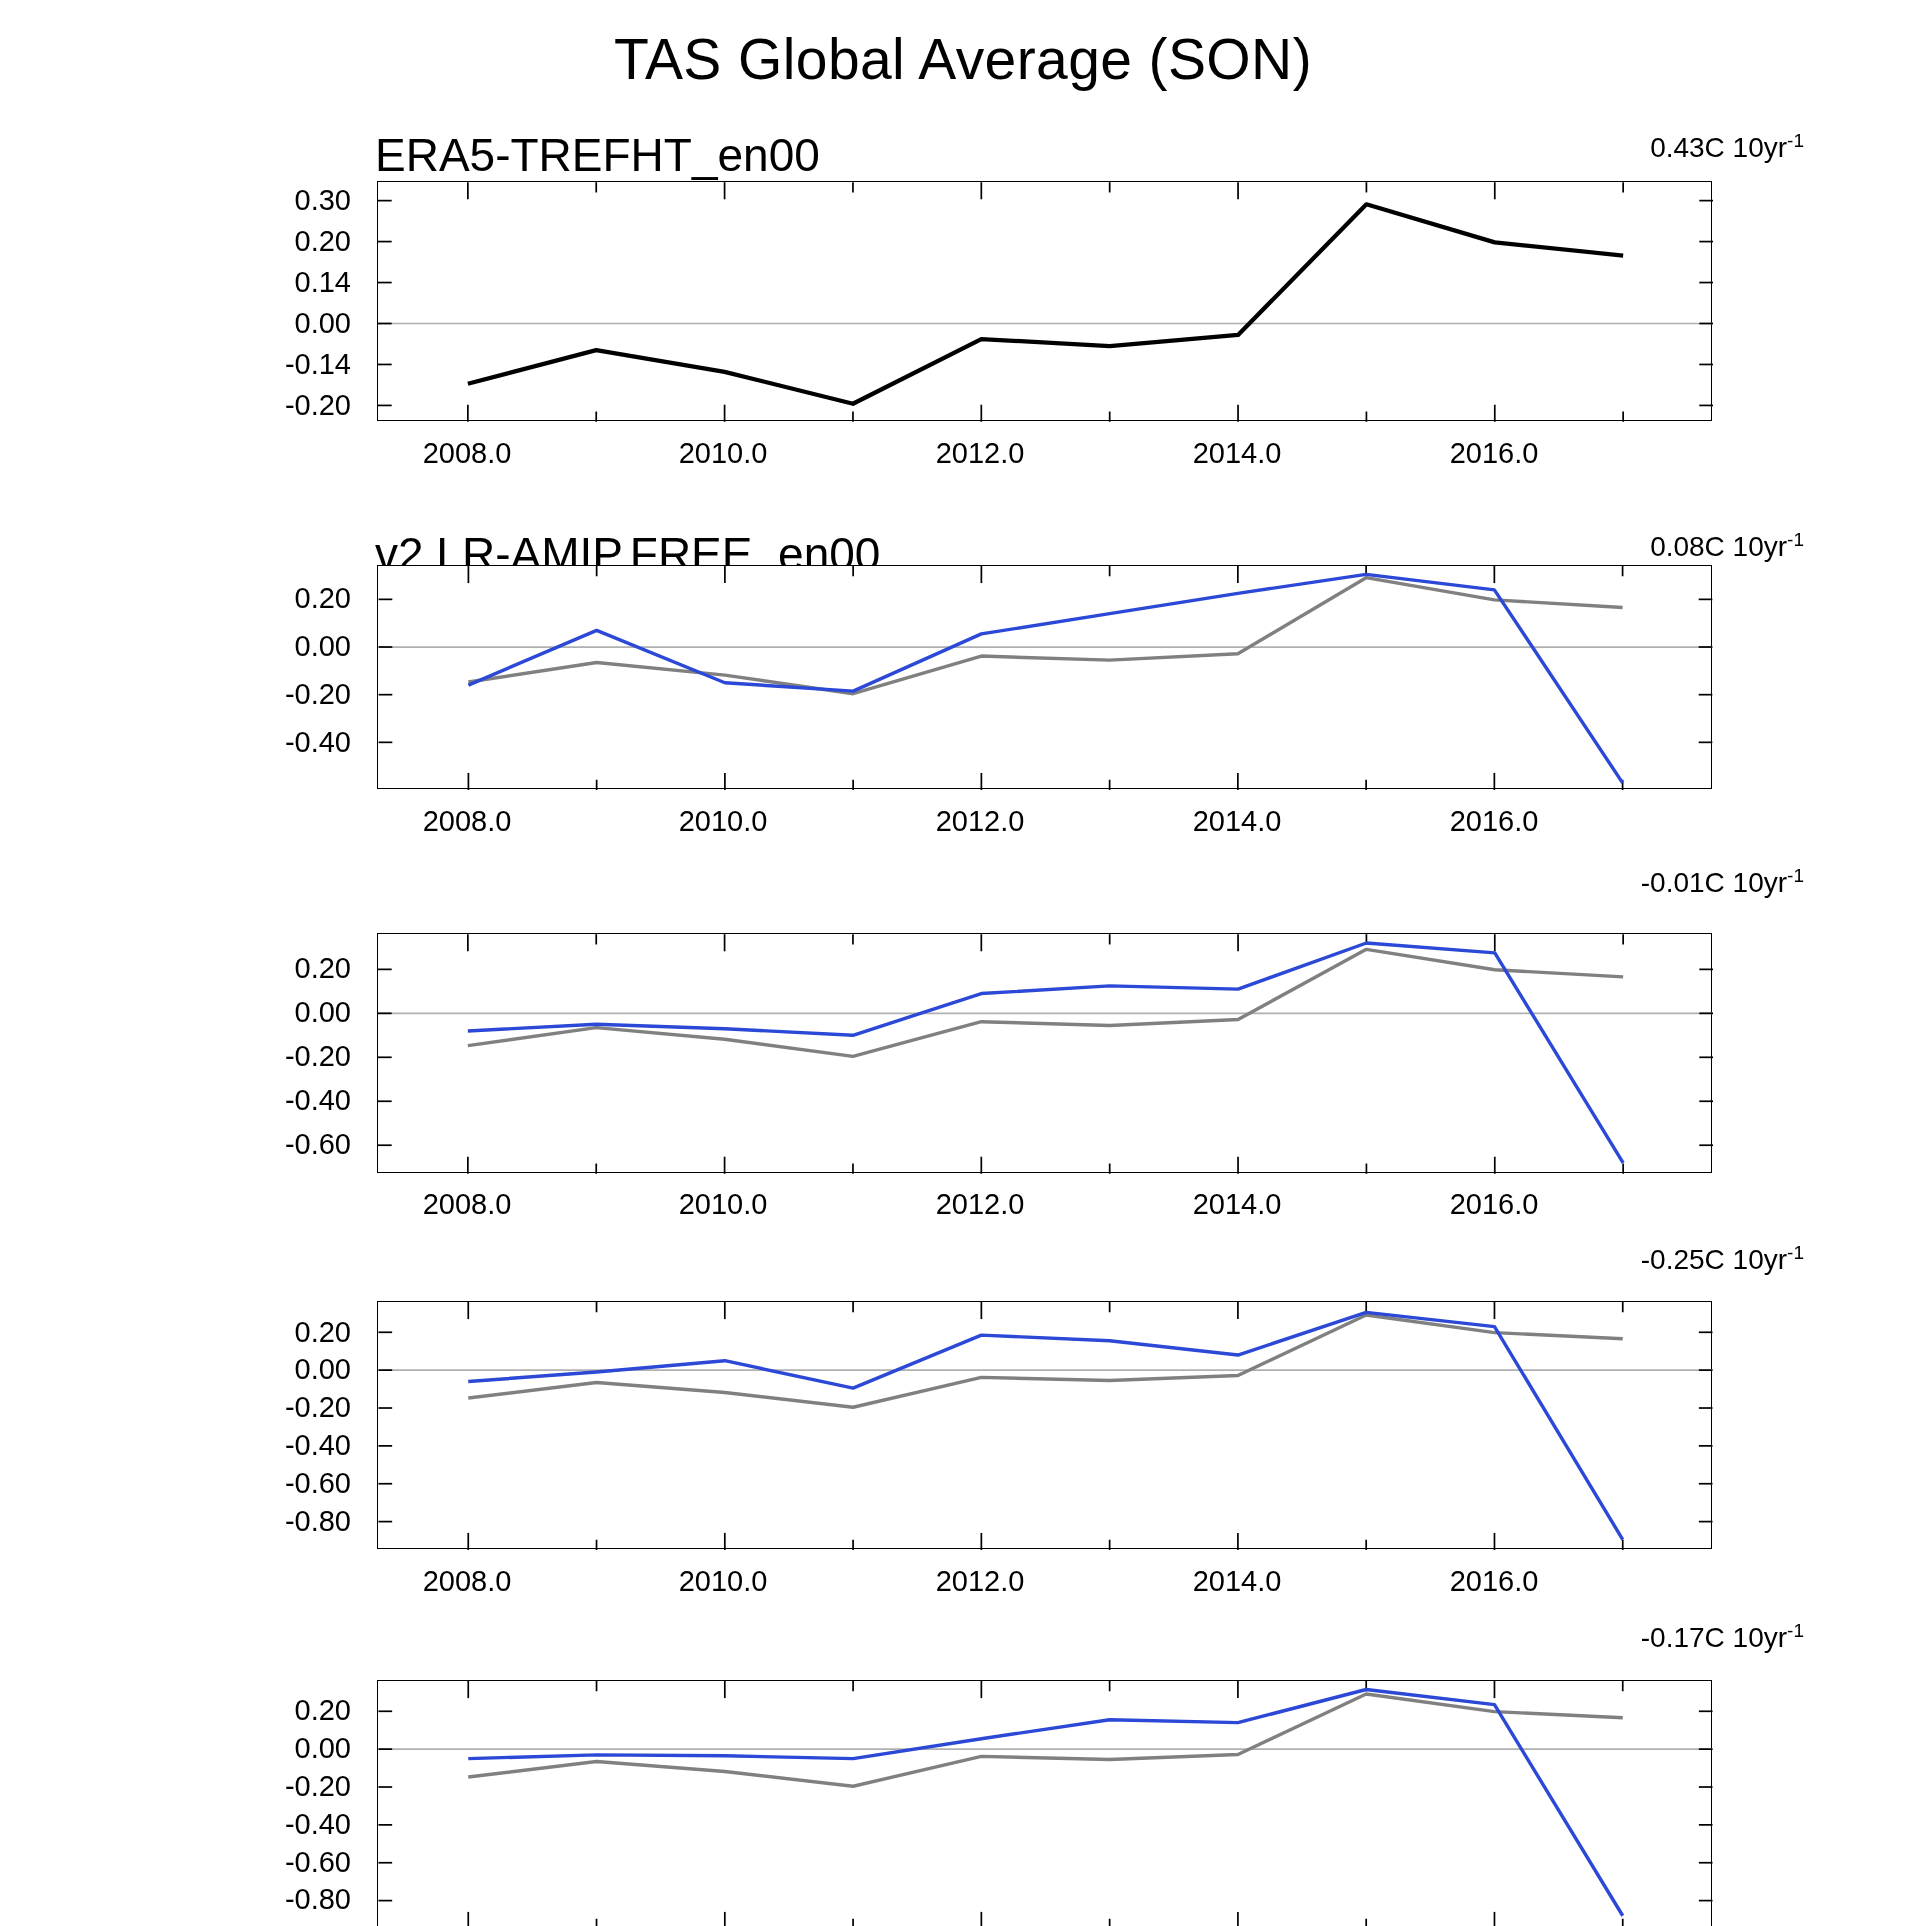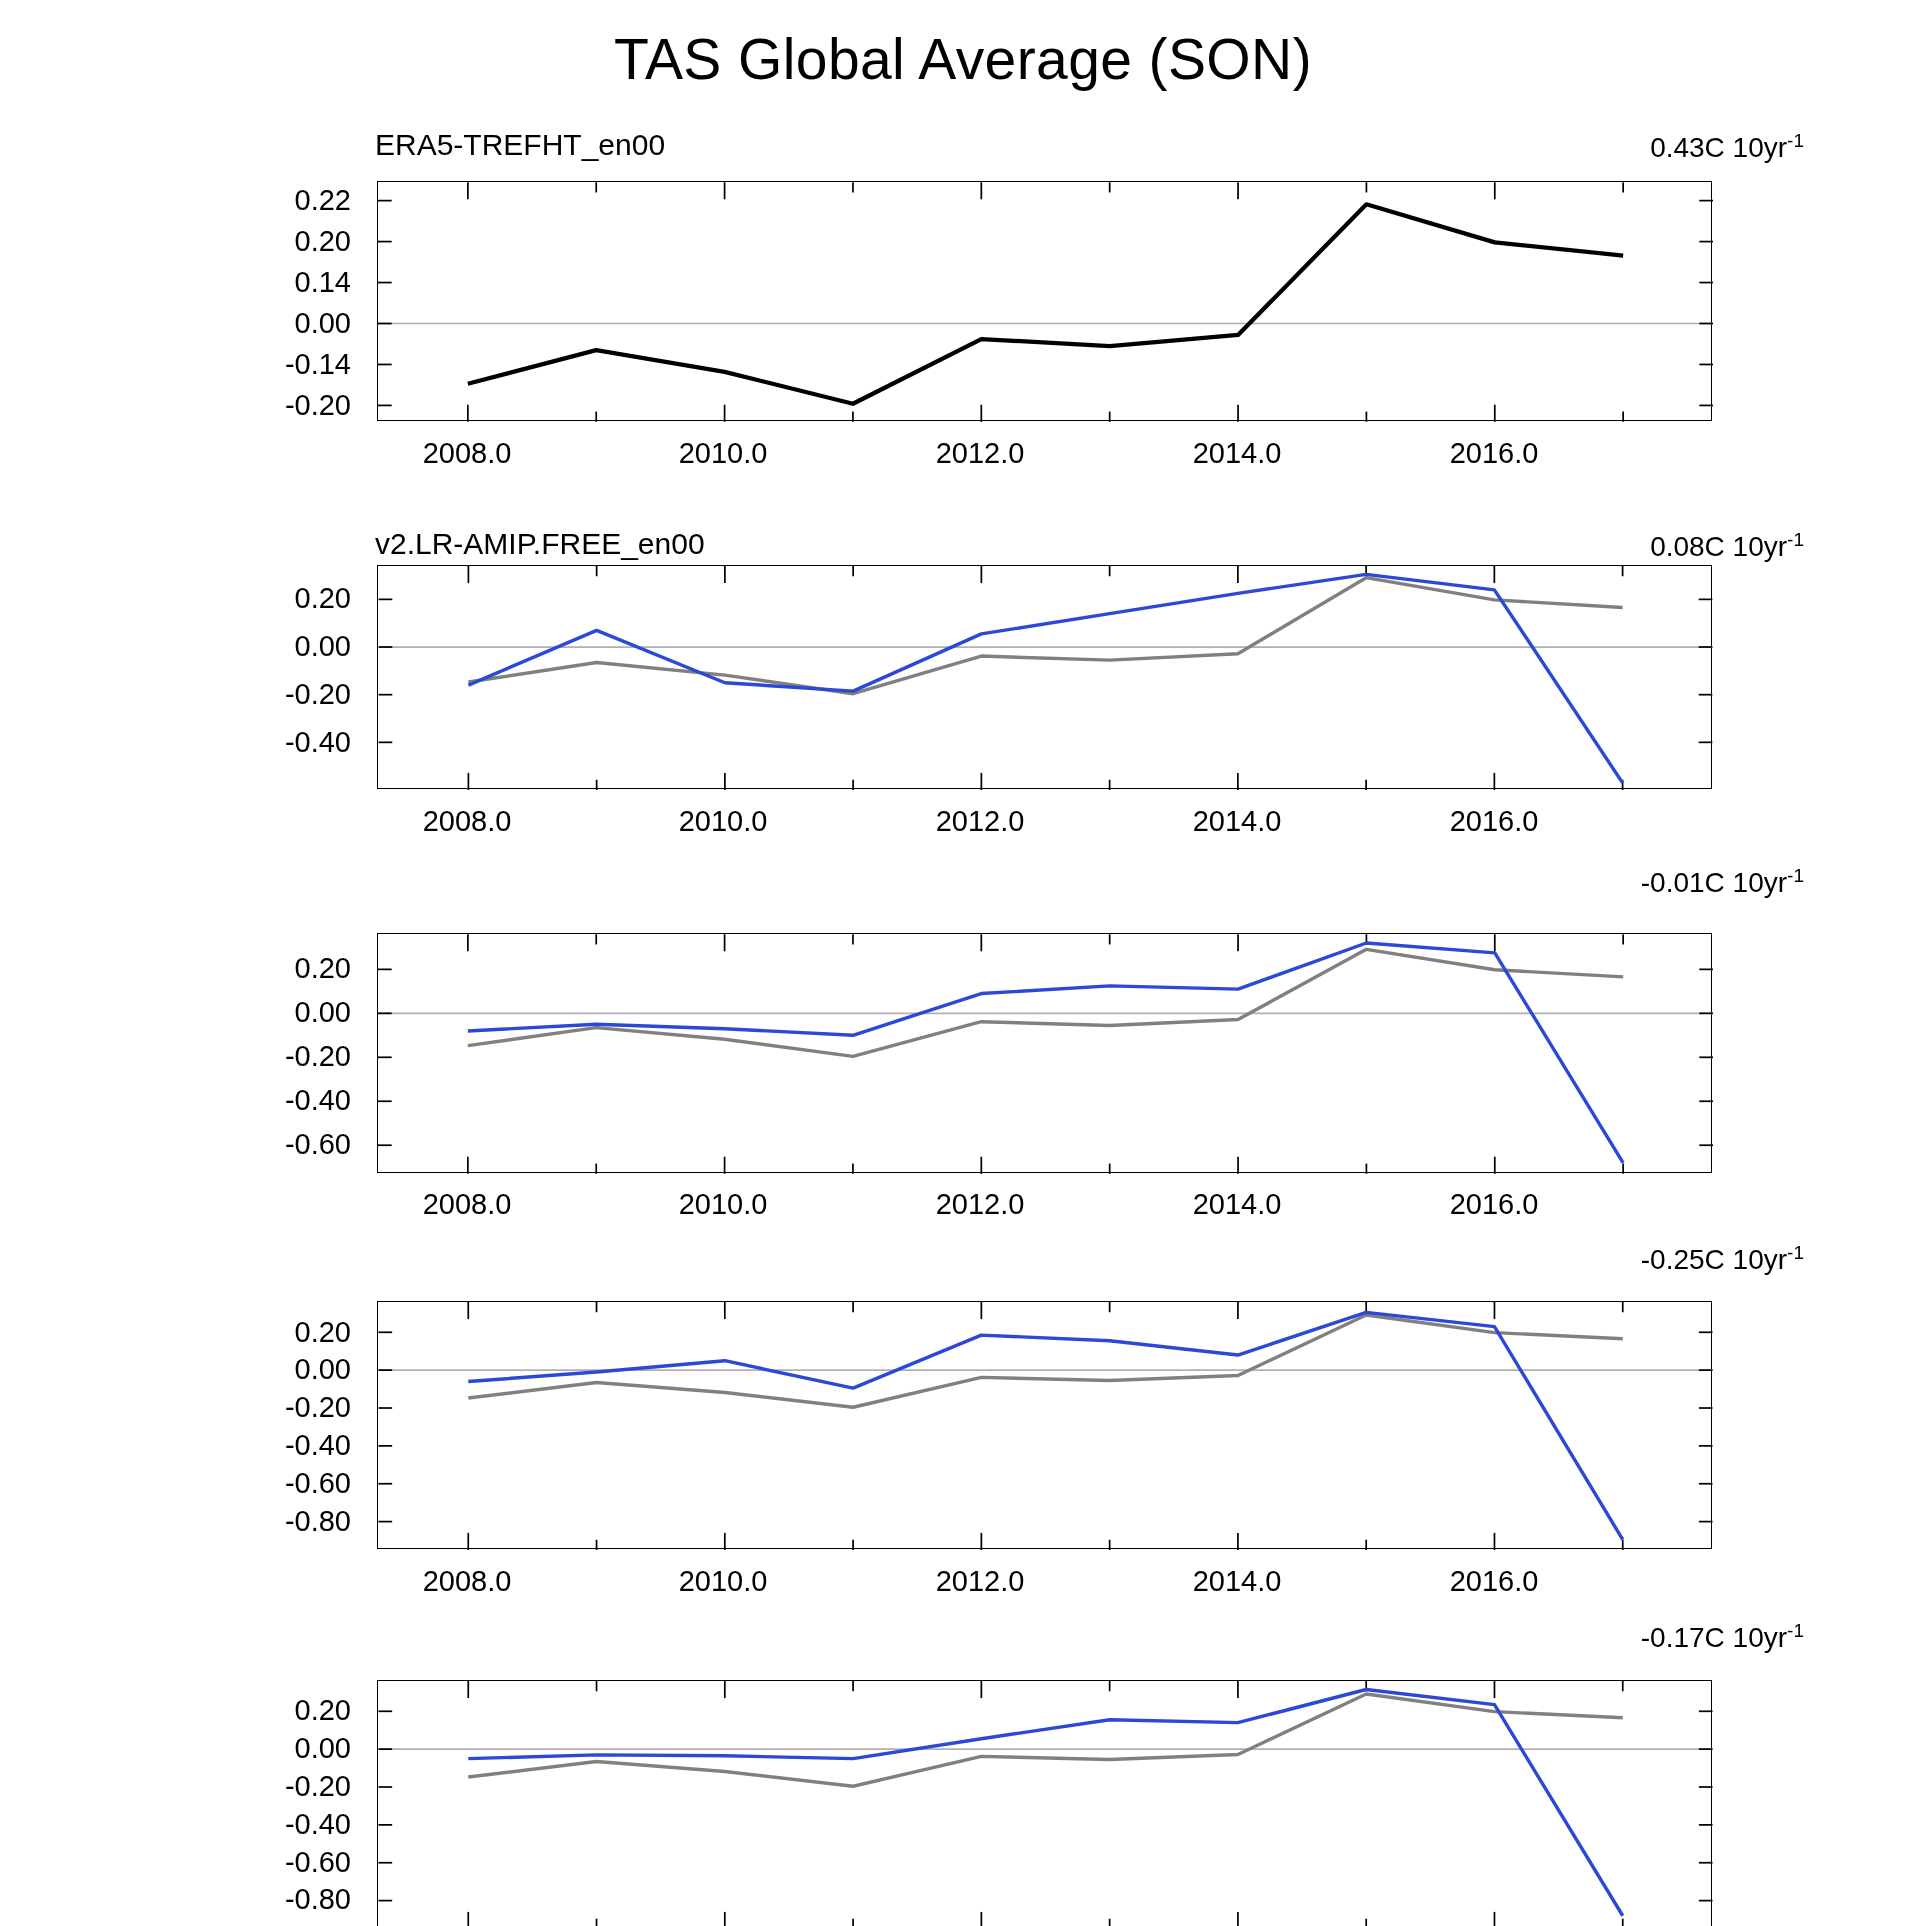--- a/index.html
+++ b/index.html
@@ -31,21 +31,21 @@
   .panel-header {
     position: absolute;
     left: 0;
     width: 1926px;
     height: 39px;
   }
   .panel-name {
     position: absolute;
     left: 375px;
     top: 0;
-    font-size: 30px;
+    font-size: 46px;
     white-space: nowrap;
   }
   .panel-trend {
     position: absolute;
     right: 122px;
     top: 1.7px;
     font-size: 28px;
     white-space: nowrap;
   }
   .panel-trend sup {
@@ -119,21 +119,21 @@
           <line x1="1004.999999999998" x2="1004.999999999998" y1="260" y2="280" stroke="#000" stroke-width="2"></line>
           <line x1="1154.9999999999968" x2="1154.9999999999968" y1="0" y2="12" stroke="#000" stroke-width="2"></line>
           <line x1="1154.9999999999968" x2="1154.9999999999968" y1="268" y2="280" stroke="#000" stroke-width="2"></line>
           <line x1="1304.9999999999955" x2="1304.9999999999955" y1="0" y2="20" stroke="#000" stroke-width="2"></line>
           <line x1="1304.9999999999955" x2="1304.9999999999955" y1="260" y2="280" stroke="#000" stroke-width="2"></line>
           <line x1="1454.999999999994" x2="1454.999999999994" y1="0" y2="12" stroke="#000" stroke-width="2"></line>
           <line x1="1454.999999999994" x2="1454.999999999994" y1="268" y2="280" stroke="#000" stroke-width="2"></line>
           <polyline points="105.00,235.49 255.00,196.24 405.00,221.61 555.00,258.94 705.00,183.32 855.00,191.45 1005.00,178.53 1155.00,25.85 1305.00,70.36 1455.00,85.68" fill="none" stroke="#000000" stroke-width="5" stroke-linejoin="round"></polyline>
         </svg>
       </div>
-      <div class="ylabel" style="left: 197px; width: 154px; top: 200px;">0.22</div>
+      <div class="ylabel" style="left: 197px; width: 154px; top: 200px;">0.30</div>
       <div class="ylabel" style="left: 197px; width: 154px; top: 241px;">0.20</div>
       <div class="ylabel" style="left: 197px; width: 154px; top: 282px;">0.14</div>
       <div class="ylabel" style="left: 197px; width: 154px; top: 323px;">0.00</div>
       <div class="ylabel" style="left: 197px; width: 154px; top: 364px;">-0.14</div>
       <div class="ylabel" style="left: 197px; width: 154px; top: 405px;">-0.20</div>
       <div class="xlabel" style="left: 467px; top: 437px;">2008.0</div>
       <div class="xlabel" style="left: 723px; top: 437px;">2010.0</div>
       <div class="xlabel" style="left: 980px; top: 437px;">2012.0</div>
       <div class="xlabel" style="left: 1237px; top: 437px;">2014.0</div>
       <div class="xlabel" style="left: 1494px; top: 437px;">2016.0</div>

